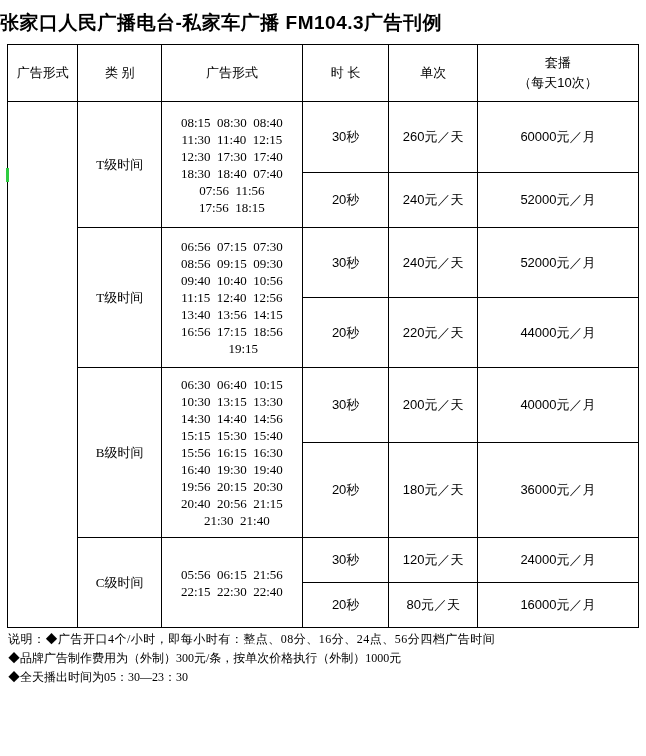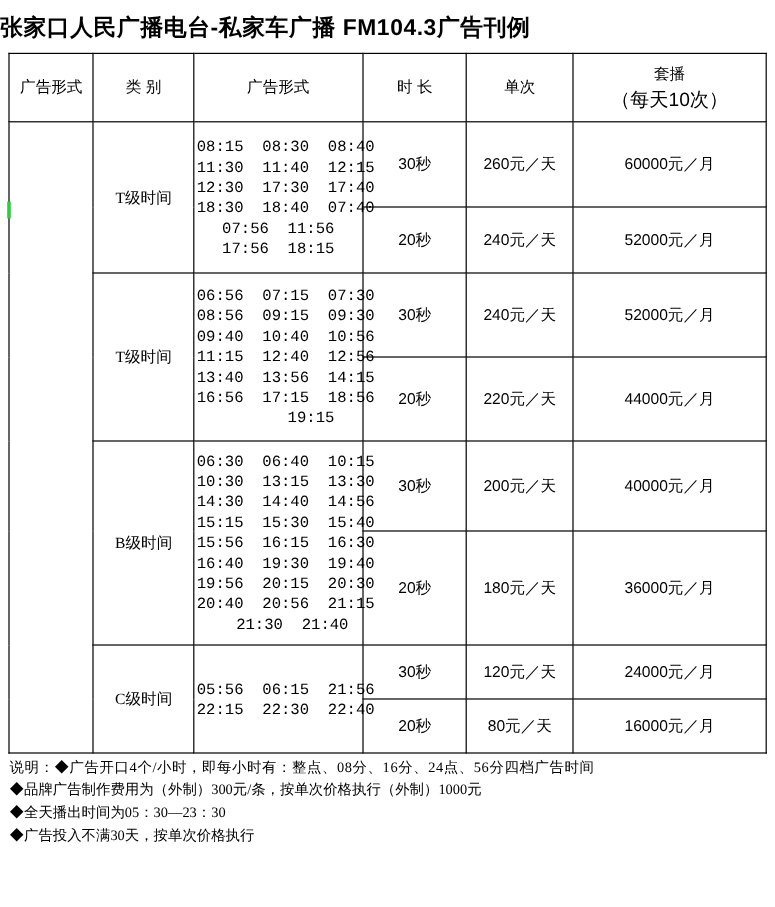--- a/index.html
+++ b/index.html
@@ -39,30 +39,30 @@
     font-size: 13px;
     text-align: center;
     vertical-align: middle;
     font-weight: normal;
   }
   thead td {
     height: 52px;
     font-size: 14px;
   }
   .hdr-sub {
-    font-size: 16px;
+    font-size: 13px;
     display: block;
     margin-top: 2px;
   }
   td.times {
     text-align: left;
     padding-left: 8px;
     font-size: 12.5px;
     line-height: 17px;
-    font-family: Liberation Mono, monospace;
+    font-family: Liberation Serif, serif;
     white-space: pre;
   }
   td.cat {
     font-size: 13.5px;
     font-family: Liberation Serif, serif;
   }
   .col-form { width: 70px; }
   .col-cat  { width: 83px; }
   .col-time { width: 140px; }
   .col-len  { width: 86px; }
@@ -195,16 +195,15 @@
         <td>80元／天</td>
         <td>16000元／月</td>
       </tr>
     </tbody>
   </table>
 
   <div class="notes">
     <div class="first-label">说明：◆广告开口4个/小时，即每小时有：整点、08分、16分、24点、56分四档广告时间</div>
     <div>◆品牌广告制作费用为（外制）300元/条，按单次价格执行（外制）1000元</div>
     <div>◆全天播出时间为05：30—23：30</div>
-    <div>◆广告投入不满30天，按单次价格执行</div>
   </div>
 
 </div>
 
 </body></html>

